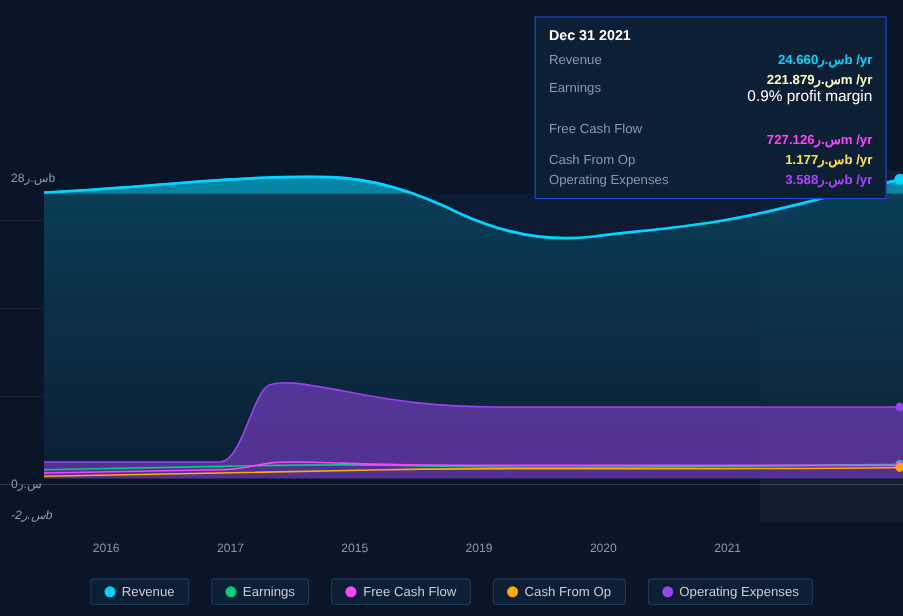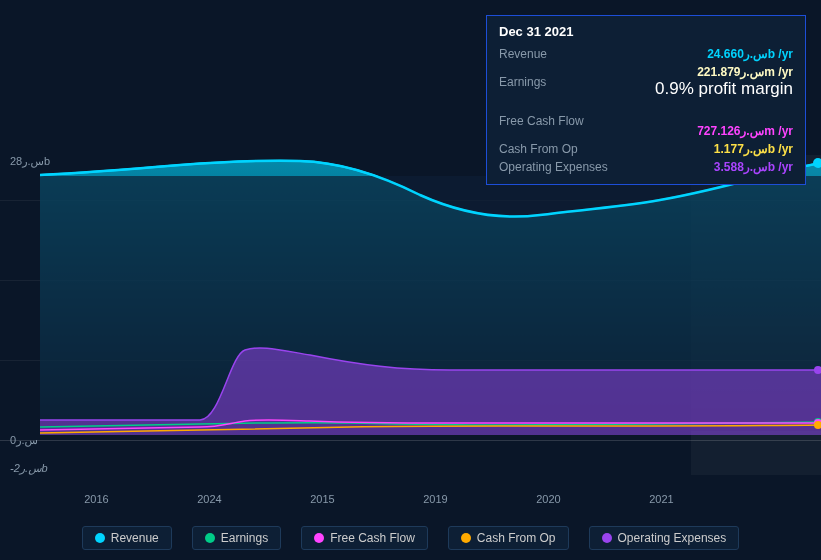--- a/index.html
+++ b/index.html
@@ -49,21 +49,21 @@
     }
 
     .color-cyan { color: #00d4ff; }
     .color-green { color: #fef9c3; }
     .color-magenta { color: #ff44ff; margin-top: 21px; }
     .color-orange { color: #fde047; margin-left: 40px; }
     .color-violet { color: #aa44ff; }
 
     .profit-margin {
       color: #ffffff;
-      font-size: 17px;
+      font-size: 14px;
       padding-left: 42px;
     }
 
     .y-axis-labels {
       position: absolute;
       left: 10px;
       top: 155px;
     }
 
     .y-label {
@@ -229,21 +229,21 @@
   <circle cx="818" cy="8" r="5" fill="#00d4ff"></circle>
 
   <circle cx="818" cy="267" r="4" fill="#00cc88"></circle>
   <circle cx="818" cy="268" r="4" fill="#ff44ff"></circle>
   <circle cx="818" cy="270" r="4" fill="#ffaa00"></circle>
   <circle cx="818" cy="215" r="4" fill="#9944ee"></circle>
 </svg>
 
 <div class="x-axis-labels">
   <span class="x-label">2016</span>
-  <span class="x-label">2024</span>
+  <span class="x-label">2017</span>
   <span class="x-label">2015</span>
   <span class="x-label">2019</span>
   <span class="x-label">2020</span>
   <span class="x-label">2021</span>
 </div>
 
 <div class="legend-bar">
   <div class="legend-item">
     <div class="legend-dot" style="background:#00d4ff;"></div>
     <span>Revenue</span>

